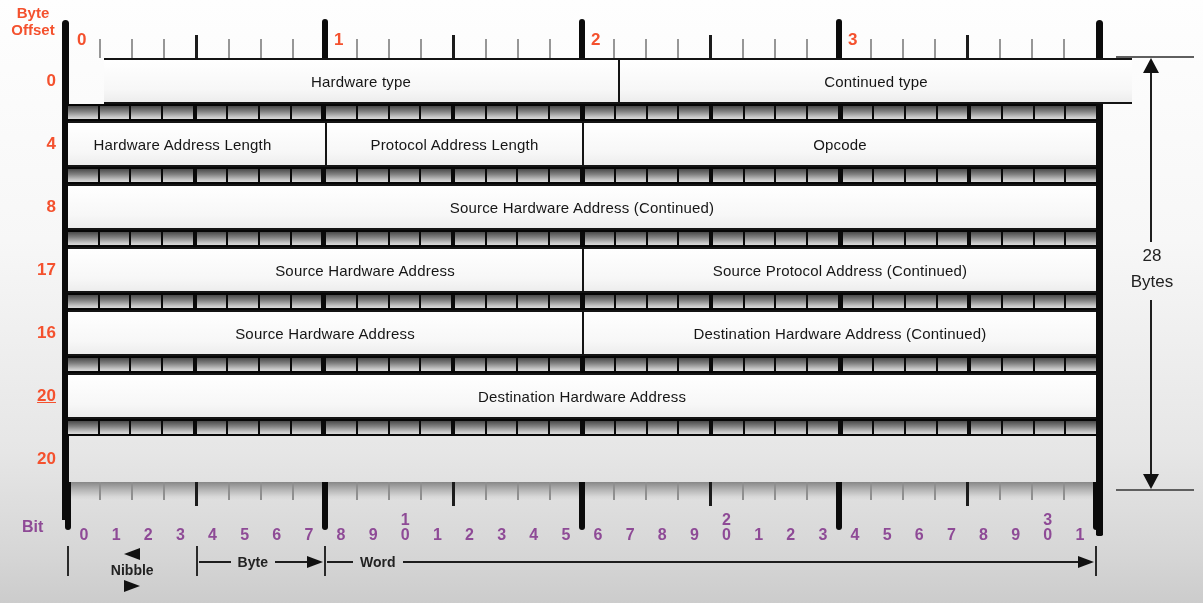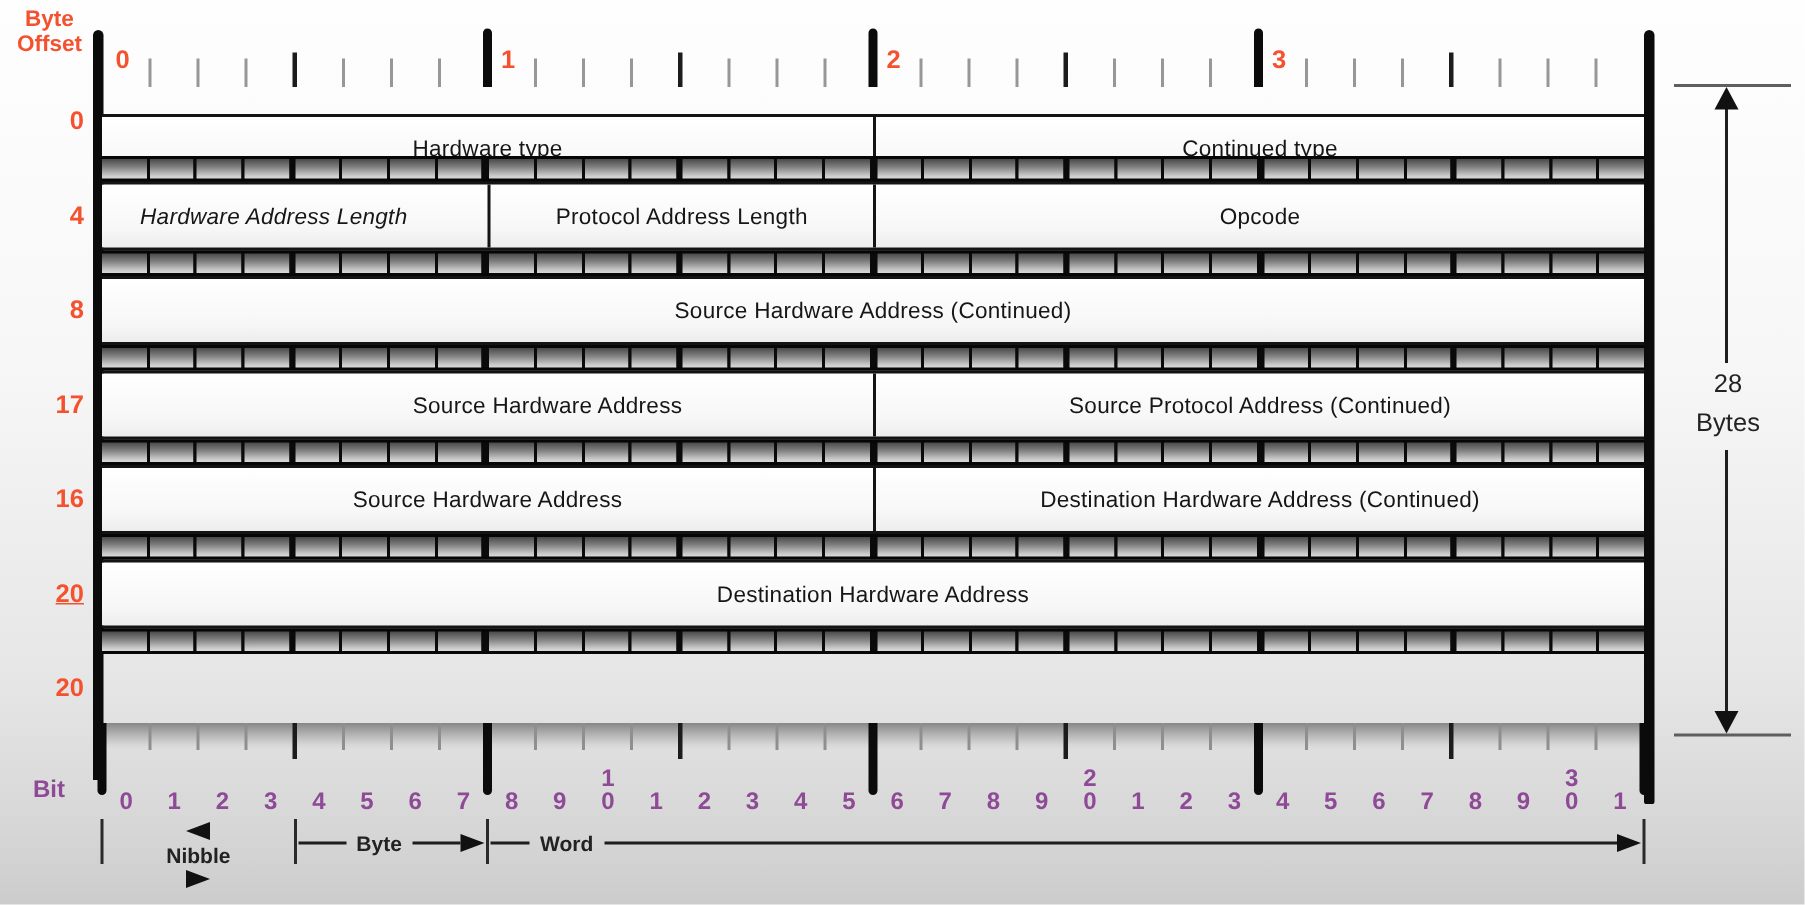--- a/index.html
+++ b/index.html
@@ -140,21 +140,21 @@
       <div class="tick-bit" style="left: 934.375px;"></div>
       <div class="tick-nibble" style="left: 966px;"></div>
       <div class="tick-bit" style="left: 998.625px;"></div>
       <div class="tick-bit" style="left: 1030.75px;"></div>
       <div class="tick-bit" style="left: 1062.88px;"></div>
       <div class="byte-num" style="left: 77px;">0</div>
       <div class="byte-num" style="left: 334px;">1</div>
       <div class="byte-num" style="left: 591px;">2</div>
       <div class="byte-num" style="left: 848px;">3</div>
       <div class="offset-label" style="top: 58px;">0</div>
-      <div class="row" style="top: 76px;">
+      <div class="row" style="top: 58px; margin-left: 36px;">
         <div class="field" style="left: 0px; width: 514px;">Hardware type</div>
         <div class="field field-div" style="left: 514px; width: 514px;">Continued type</div>
       </div>
       <div class="sep" style="top: 104px;">
         <div class="sep-cell"></div>
         <div class="sep-cell"></div>
         <div class="sep-cell"></div>
         <div class="sep-cell cell-nibble"></div>
         <div class="sep-cell"></div>
         <div class="sep-cell"></div>
@@ -180,21 +180,21 @@
         <div class="sep-cell"></div>
         <div class="sep-cell"></div>
         <div class="sep-cell cell-nibble"></div>
         <div class="sep-cell"></div>
         <div class="sep-cell"></div>
         <div class="sep-cell"></div>
         <div class="sep-cell cell-byte"></div>
       </div>
       <div class="offset-label" style="top: 121px;">4</div>
       <div class="row" style="top: 121px;">
-        <div class="field" style="left: 0px; width: 229px; font-style: italic;">Hardware Address Length</div>
+        <div class="field" style="left: 0px; width: 229px;">Hardware Address Length</div>
         <div class="field field-div" style="left: 257px; width: 257px;">Protocol Address Length</div>
         <div class="field field-div" style="left: 514px; width: 514px;">Opcode</div>
       </div>
       <div class="sep" style="top: 167px;">
         <div class="sep-cell"></div>
         <div class="sep-cell"></div>
         <div class="sep-cell"></div>
         <div class="sep-cell cell-nibble"></div>
         <div class="sep-cell"></div>
         <div class="sep-cell"></div>

